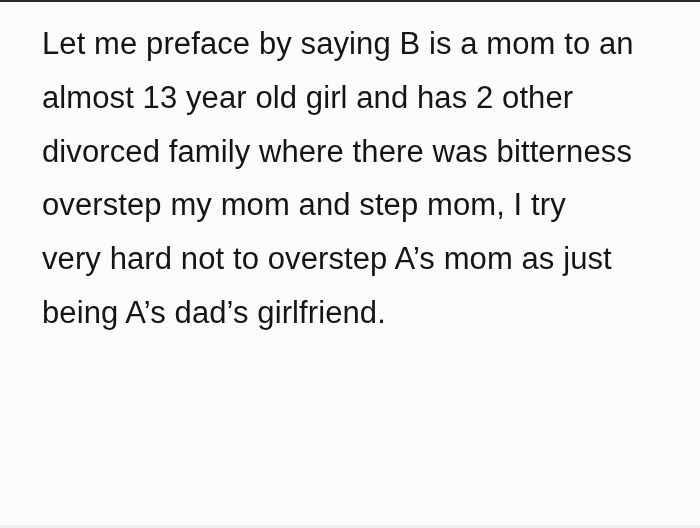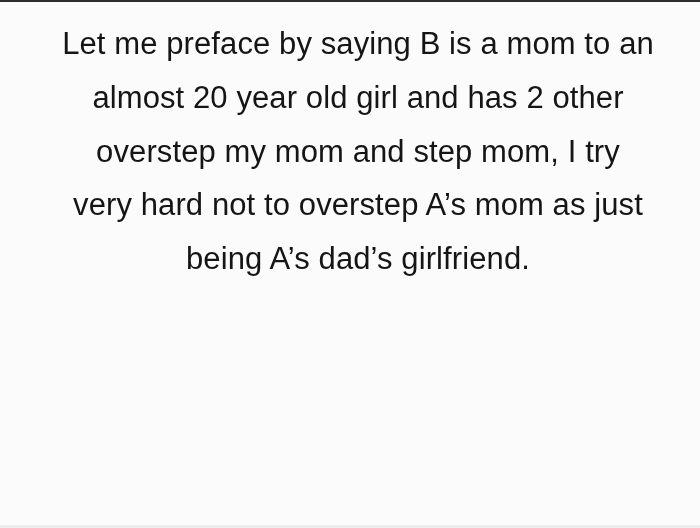--- a/index.html
+++ b/index.html
@@ -39,34 +39,34 @@
   .excerpt {
     position: absolute;
     top: 17px;
     left: 42px;
     right: 26px;
     color: var(--text, #151515);
     font-size: 31px;
     line-height: 53.8px;
     letter-spacing: 0.1px;
     font-weight: 400;
-    text-align: center;
   }
   .excerpt .line {
     white-space: pre;
   }
 </style>
 </head>
 <body>
 
 <div class="page">
   <div class="top-edge-line"></div>
 
   <div class="excerpt">
     <div class="line">Let me preface by saying B is a mom to an</div>
-    <div class="line">almost 20 year old girl and has 2 other</div>
+    <div class="line">almost 13 year old girl and has 2 other</div>
+    <div class="line">divorced family where there was bitterness</div>
     <div class="line">overstep my mom and step mom, I try</div>
     <div class="line">very hard not to overstep A’s mom as just</div>
     <div class="line">being A’s dad’s girlfriend.</div>
   </div>
 
   <div class="bottom-edge-line"></div>
 </div>
 
 </body></html>

